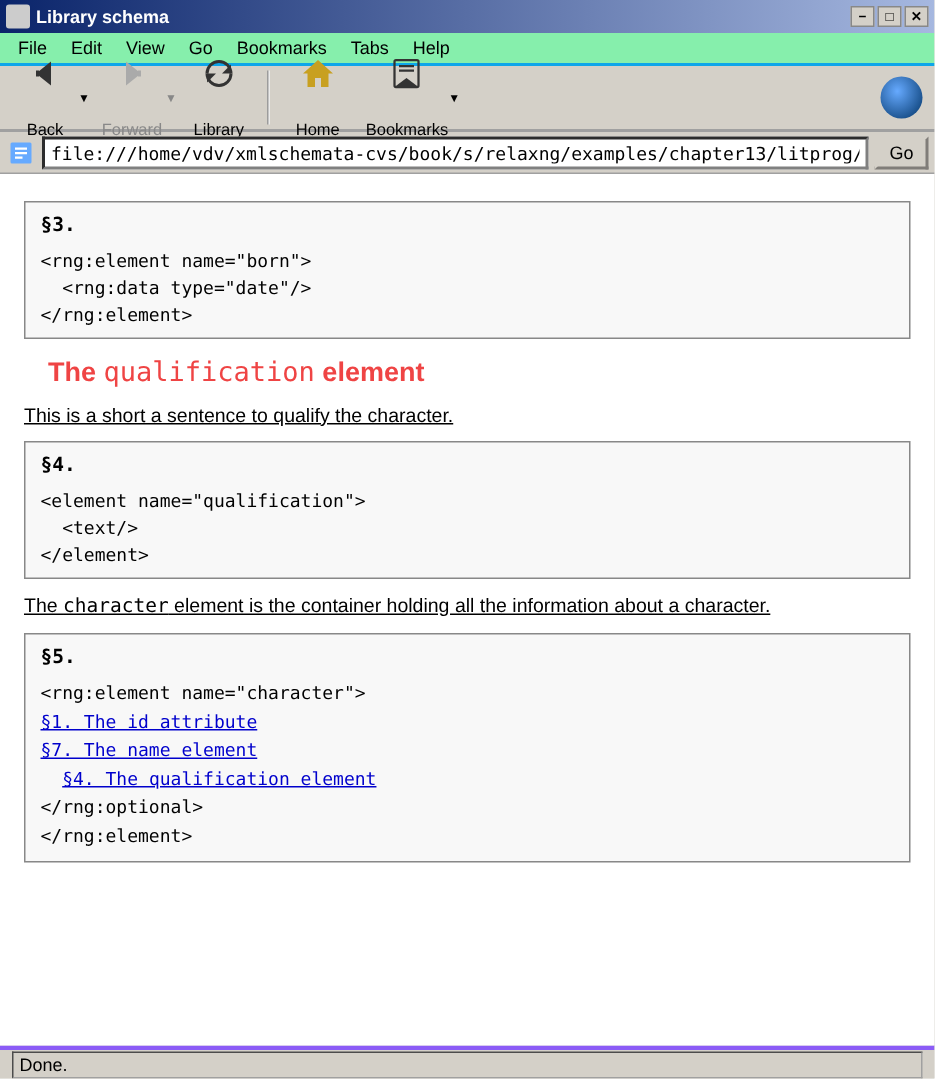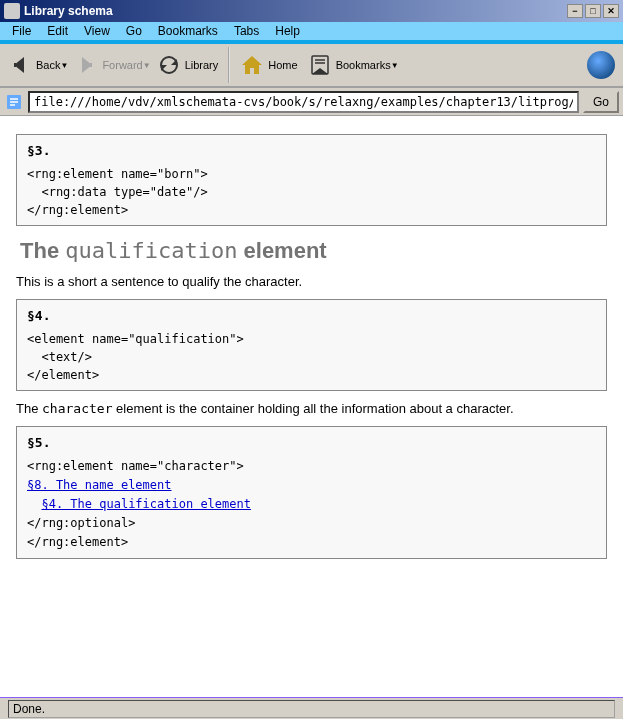--- a/index.html
+++ b/index.html
@@ -43,26 +43,26 @@
       font-size: 9px;
       display: flex;
       align-items: center;
       justify-content: center;
       cursor: pointer;
       color: #000;
     }
 
     
     .menu-bar {
-      background: #7dd3fc;
+      background: #86efac;
       height: 22px;
       display: flex;
       align-items: center;
       padding: 0 4px;
-      border-bottom: 4px solid #0ea5e9;
+      border-bottom: 2px solid #0ea5e9;
     }
     .menu-item {
       padding: 2px 8px;
       font-size: 12px;
       cursor: pointer;
       text-decoration: none;
       color: #000;
     }
 
     
@@ -70,32 +70,32 @@
       background: #d4d0c8;
       height: 44px;
       display: flex;
       align-items: center;
       padding: 2px 4px;
       border-bottom: 2px solid #a0a0a0;
       gap: 2px;
     }
     .tb-btn {
       display: flex;
-      flex-direction: row;
+      flex-direction: column;
       align-items: center;
       justify-content: center;
       min-width: 52px;
       height: 40px;
       padding: 2px 4px;
       cursor: pointer;
       font-size: 11px;
       background: transparent;
       border: none;
       color: #000;
-      gap: 4px;
+      gap: 20px;
     }
     .tb-btn.disabled { color: #888; cursor: default; }
     .tb-icon {
       width: 24px;
       height: 24px;
       display: flex;
       align-items: center;
       justify-content: center;
       font-size: 18px;
     }
@@ -182,53 +182,54 @@
       font-family: monospace;
       font-size: 12px;
       line-height: 1.5;
     }
     .section-label {
       font-size: 13px;
       font-weight: bold;
       margin-bottom: 4px;
     }
     .section-heading {
-      font-size: 22px;
+      font-size: 18px;
       font-weight: bold;
-      margin: 12px 0 8px 4px;
-      color: #737373;
+      margin: 12px 0 8px 16px;
+      color: #ef4444;
     }
     .section-heading .mono {
       font-family: monospace;
       font-weight: normal;
     }
     .para {
       font-size: 13px;
       margin: 6px 0;
       line-height: 1.5;
       color: #000;
+      text-decoration: underline;
     }
     .para .mono {
       font-family: monospace;
     }
     .link {
       color: #0000cc;
       text-decoration: underline;
       cursor: pointer;
     }
 
     
     .status-bar {
       background: #d4d0c8;
       height: 22px;
       display: flex;
       align-items: center;
       padding: 0 8px;
       font-size: 12px;
-      border-top: 1px solid #8b5cf6;
+      border-top: 3px solid #8b5cf6;
     }
     .status-bar-inner {
       border: 1px inset #a0a0a0;
       background: #d4d0c8;
       flex: 1;
       height: 18px;
       display: flex;
       align-items: center;
       padding: 0 4px;
     }
@@ -364,21 +365,22 @@
 
 
   <p class="para">
     <span>The </span><span class="mono">character</span><span> element is the container holding all the information about a character.</span>
   </p>
 
   <div class="code-box">
     <div class="section-label">§5.</div>
     <div style="font-family:monospace;font-size:12px;line-height:1.6;">
       <div>&lt;rng:element name="character"&gt;</div>
-      <div><a class="link">§8. The name element</a></div>
+      <div><a class="link">§1. The id attribute</a></div>
+      <div><a class="link">§7. The name element</a></div>
       <div>&nbsp;&nbsp;<a class="link">§4. The qualification element</a></div>
       <div>&lt;/rng:optional&gt;</div>
       <div>&lt;/rng:element&gt;</div>
     </div>
   </div>
 </div>
 
 <div class="status-bar">
   <div class="status-bar-inner">
     <span>Done.</span>

